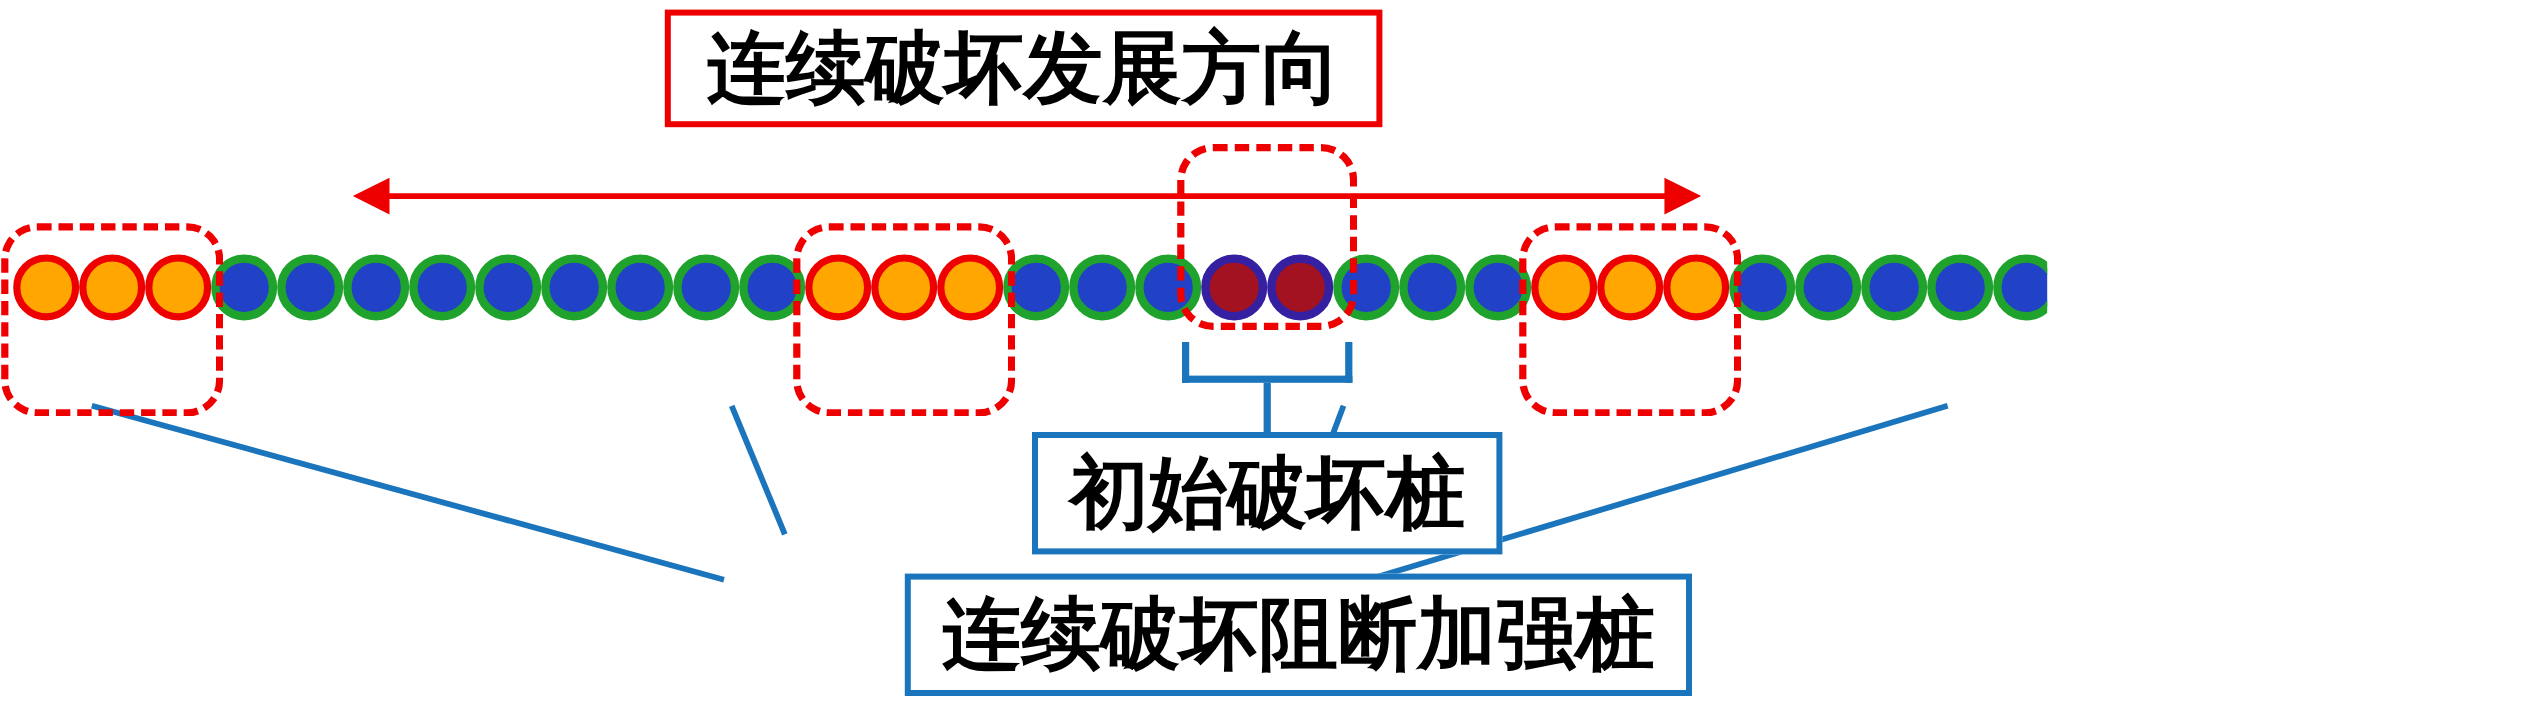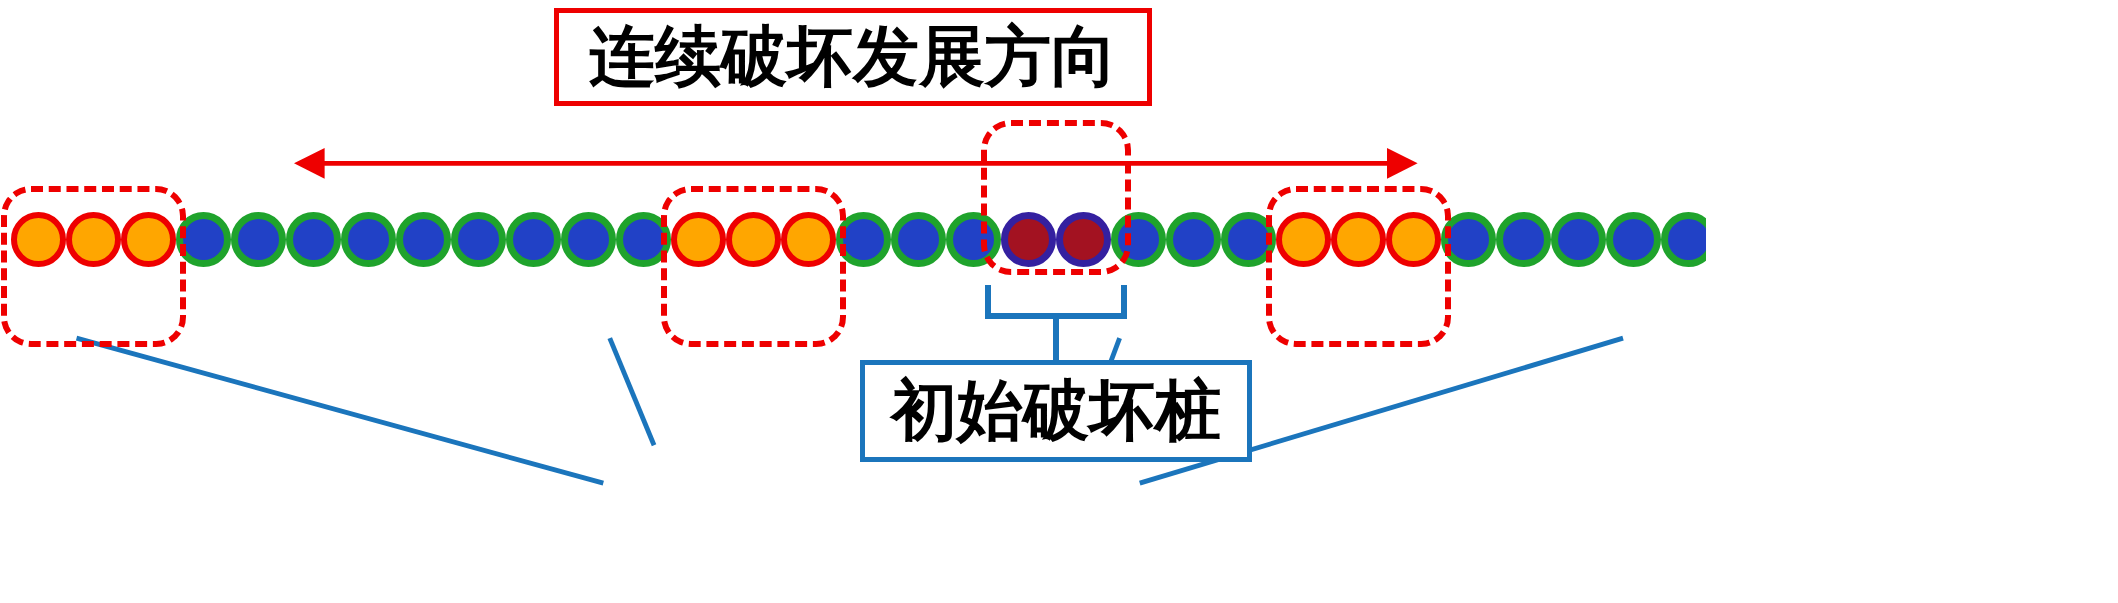--- a/index.html
+++ b/index.html
@@ -182,14 +182,15 @@
       </div>
       <div class="pile-group reinforced boxed">
         <div class="pile reinforced"></div>
         <div class="pile reinforced"></div>
         <div class="pile reinforced"></div>
       </div>
     </div>
 
   <div class="label-box label-initial">初始破坏桩</div>
 
+  <div class="label-box label-blocking">连续破坏阻断加强桩</div>
 
 </div>
 
 </body></html>

